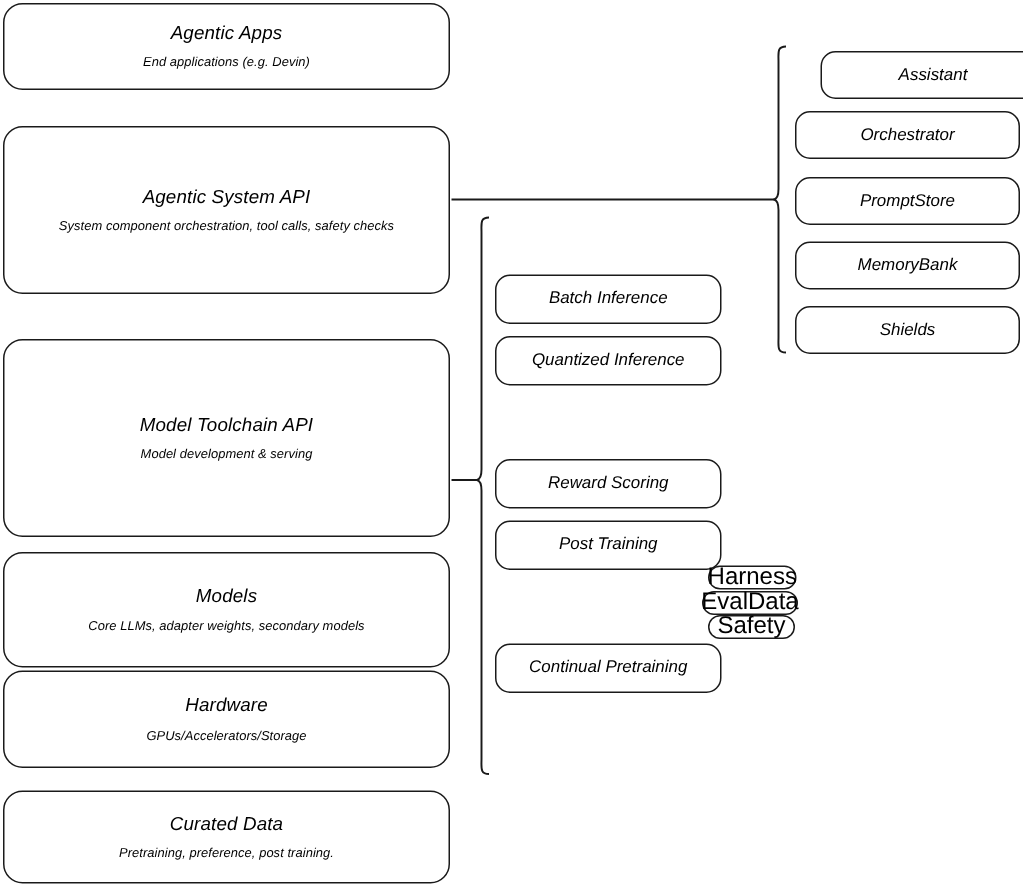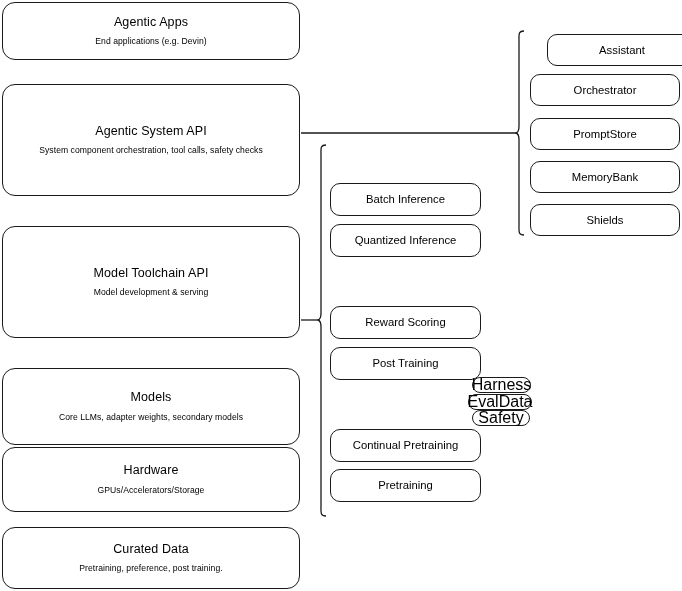--- a/index.html
+++ b/index.html
@@ -28,20 +28,21 @@
     position: absolute;
     box-sizing: border-box;
     border: 1.3px solid #1a1a1a;
     border-radius: 11px;
     background: #ffffff;
     display: flex;
     flex-direction: column;
     justify-content: center;
     text-align: center;
     line-height: 1.25;
+    font-style: italic;
   }
   
   .layer {
     border-radius: 13px;
   }
   .layer .title {
     font-size: 12.5px;
     letter-spacing: 0.1px;
   }
   .layer .subtitle {
@@ -118,21 +119,21 @@
   <div class="box layer" style="left:2px; top:2px; width:298px; height:58px;">
     <div class="title">Agentic Apps</div>
     <div class="subtitle">End applications (e.g. Devin)</div>
   </div>
 
   <div class="box layer" style="left:2px; top:84px; width:298px; height:112px;">
     <div class="title">Agentic System API</div>
     <div class="subtitle">System component orchestration, tool calls, safety checks</div>
   </div>
 
-  <div class="box layer" style="left:2px; top:226px; width:298px; height:112px;">
+  <div class="box layer" style="left:2px; top:226px; width:298px; height:132px;">
     <div class="title">Model Toolchain API</div>
     <div class="subtitle">Model development &amp; serving</div>
   </div>
 
   <div class="box layer" style="left:2px; top:368px; width:298px; height:77px;">
     <div class="title">Models</div>
     <div class="subtitle">Core LLMs, adapter weights, secondary models</div>
   </div>
 
   <div class="box layer" style="left:2px; top:447px; width:298px; height:65px;">
@@ -153,23 +154,20 @@
   </div>
   <div class="box component" style="left:330px; top:306px; width:151px; height:33px;">
     <span>Reward Scoring</span>
   </div>
   <div class="box component" style="left:330px; top:347px; width:151px; height:33px;">
     <span>Post Training</span>
   </div>
   <div class="box component" style="left:330px; top:429px; width:151px; height:33px;">
     <span>Continual Pretraining</span>
   </div>
-  <div class="box component" style="left:330px; top:469px; width:151px; height:33px;">
-    <span>Pretraining</span>
-  </div>
 
   <div class="pill" style="left:472px; top:377px; width:59px; height:16px;">
     <span>Harness</span>
   </div>
   <div class="pill" style="left:468px; top:394px; width:64px; height:16px;">
     <span>EvalData</span>
   </div>
   <div class="pill" style="left:472px; top:410px; width:58px; height:16px;">
     <span>Safety</span>
   </div>

